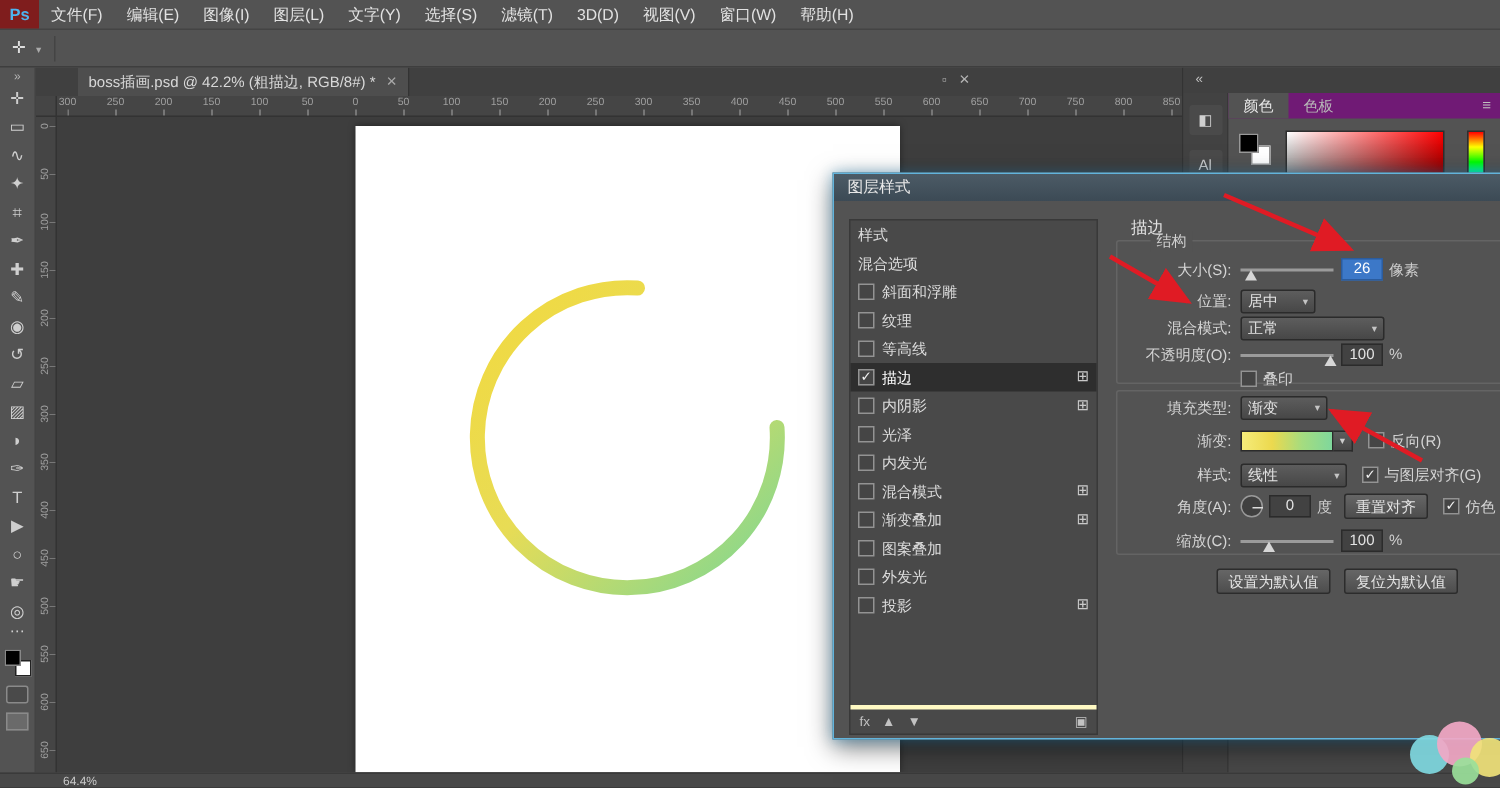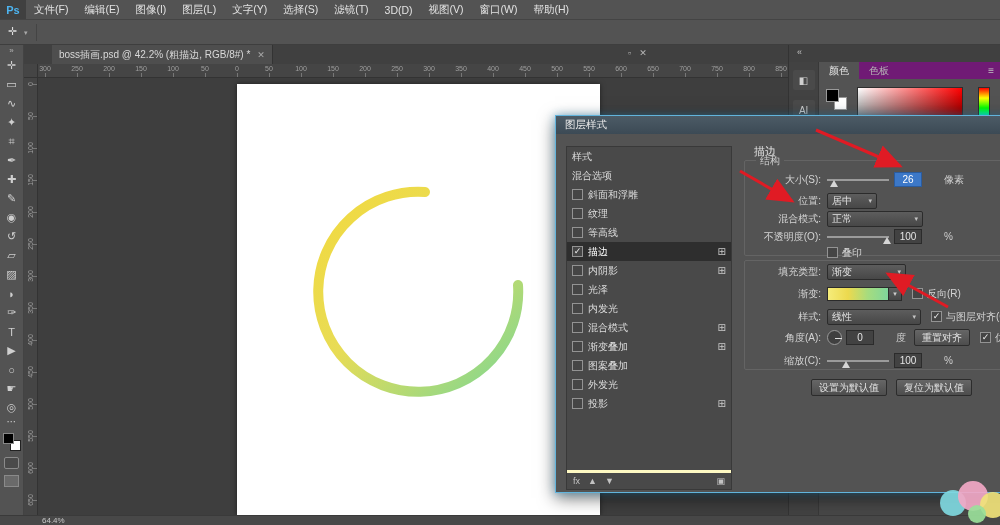--- a/index.html
+++ b/index.html
@@ -1,20 +1,20 @@
 <!DOCTYPE html>
 <html><head>
 <meta charset="utf-8">
 <style>
 *{margin:0;padding:0;box-sizing:border-box}
 html,body{width:1000px;height:525px;overflow:hidden;background:#282828;font-family:"Liberation Sans","DejaVu Sans",sans-serif}
 #app{position:relative;width:1000px;height:525px;background:#535353;font-size:10px;color:#ddd}
 
 #menubar{position:absolute;left:0;top:0;width:1000px;height:20px;background:#535353;border-bottom:1px solid #444;display:flex;align-items:stretch;z-index:4}
-#ps-logo{width:26px;background:#404040;color:#4db4f0;font-weight:bold;font-size:11px;display:flex;align-items:center;justify-content:center}
+#ps-logo{width:26px;background:#7f1d1d;color:#4db4f0;font-weight:bold;font-size:11px;display:flex;align-items:center;justify-content:center}
 #menu-items{display:flex}
 .menu-item{padding:0 8px;display:flex;align-items:center;color:#e2e2e2;font-size:10.5px;white-space:nowrap}
 
 #optionsbar{position:absolute;left:0;top:20px;width:1000px;height:25px;background:#535353;border-bottom:1px solid #3e3e3e;z-index:4}
 #move-opt-icon{position:absolute;left:8px;top:5px;color:#ddd;font-size:11px}
 #opt-chevron{position:absolute;left:24px;top:9px;color:#aaa;font-size:7px}
 #opt-divider{position:absolute;left:36px;top:4px;height:17px;width:1px;background:#444}
 #options-hint{position:absolute;left:0;right:0;top:6px;text-align:center;color:#cfcfcf;font-size:10.5px}
 
 #toolbar{position:absolute;left:0;top:45px;width:24px;height:470px;background:#535353;border-right:1px solid #434343;display:flex;flex-direction:column;align-items:center;z-index:3}
@@ -71,21 +71,21 @@
 .plus{margin-left:auto;color:#c9c9c9;font-size:10px}
 #list-footer{position:absolute;left:0;right:0;bottom:0;height:19px;border-top:3px solid #fef9c3;display:flex;align-items:center;padding:0 6px;gap:8px;color:#c2c2c2;font-size:9px}
 #footer-trash{margin-left:auto}
 .dlg-heading{position:absolute;left:198px;top:28px;color:#e2e2e2;font-size:11px;z-index:3}
 .groupbox{position:absolute;border:1px solid #646464;border-radius:2px;z-index:1}
 .grouplabel{position:absolute;background:#535353;padding:0 4px;color:#d0d0d0;font-size:10px;z-index:2}
 .row{position:absolute;left:185px;width:292px;height:17px;display:flex;align-items:center;z-index:3}
 .lbl{flex:0 0 80px;text-align:right;margin-right:6px;color:#d4d4d4;font-size:10px;white-space:nowrap}
 .slider{position:relative;width:62px;height:2px;background:#9b9b9b;margin-right:5px}
 .thumb{position:absolute;top:1px;width:0;height:0;border-left:4px solid transparent;border-right:4px solid transparent;border-bottom:7px solid #d6d6d6;transform:translateX(-50%)}
-.valbox{width:28px;height:15px;background:#424242;border:1px solid #2b2b2b;color:#e4e4e4;font-size:10px;display:flex;align-items:center;justify-content:center;margin-right:22px}
+.valbox{width:28px;height:15px;background:#424242;border:1px solid #2b2b2b;color:#e4e4e4;font-size:10px;display:flex;align-items:center;justify-content:center;margin-right:4px}
 .valbox.sel{background:#3c78c8;border-color:#2b5c9e;color:#fff}
 .unit{color:#cfcfcf;font-size:10px}
 .dropdown{height:16px;background:linear-gradient(#5d5d5d,#474747);border:1px solid #2b2b2b;border-radius:2px;display:flex;align-items:center;padding:0 4px;gap:4px;color:#e2e2e2;font-size:10px}
 .dd-arrow{margin-left:auto;font-size:7px;color:#c4c4c4}
 .grad-swatch{width:62px;height:14px;border:1px solid #2b2b2b;background:linear-gradient(90deg,#f5ec7a,#ecd94e,#a5dc7f,#7fd79c)}
 .grad-dd{width:13px;height:14px;border:1px solid #2b2b2b;border-left:0;background:linear-gradient(#5d5d5d,#474747);display:flex;align-items:center;justify-content:center;font-size:7px;color:#ccc}
 .chk-wrap{display:flex;align-items:center;gap:4px;color:#d4d4d4}
 .dial{width:15px;height:15px;border-radius:50%;border:1px solid #9a9a9a;background:#404040;position:relative;margin-right:4px}
 .dial::after{content:"";position:absolute;left:50%;top:50%;width:7px;height:1px;background:#ddd}
 .ps-btn{height:17px;padding:0 7px;background:linear-gradient(#666,#4d4d4d);border:1px solid #2c2c2c;border-radius:2px;color:#e3e3e3;font-size:10px;display:flex;align-items:center;white-space:nowrap}
@@ -369,21 +369,21 @@
         <span>fx</span>
         <span>▲</span>
         <span>▼</span>
         <span id="footer-trash">▣</span>
       </div>
     </div>
 
     <div class="dlg-heading">描边</div>
 
     <div class="groupbox" style="left:188px;top:44px;width:286px;height:96px"></div>
-    <div class="grouplabel" style="left:200px;top:38px">结构</div>
+    <div class="grouplabel" style="left:211px;top:38px">结构</div>
     <div class="groupbox" style="left:188px;top:144px;width:286px;height:110px"></div>
 
     <div class="row" style="top:55px">
       <span class="lbl">大小(S):</span>
       <span class="slider">
           <i class="thumb" style="left:12%"></i>
         </span>
       <span class="valbox sel">26</span>
       <span class="unit">像素</span>
     </div>
@@ -418,41 +418,41 @@
       <span class="chk-wrap">
         <span class="cbx">
             <i></i>
           </span>
         <span>叠印</span>
       </span>
     </div>
 
     <div class="row" style="top:147px">
       <span class="lbl">填充类型:</span>
-      <div class="dropdown" style="width:79px">
+      <div class="dropdown" style="width:58px">
         <span>渐变</span>
         <span class="dd-arrow">▾</span>
       </div>
     </div>
 
     <div class="row" style="top:169px">
       <span class="lbl">渐变:</span>
       <span class="grad-swatch"></span>
       <span class="grad-dd">▾</span>
       <span class="chk-wrap ml10">
         <span class="cbx">
             <i></i>
           </span>
         <span>反向(R)</span>
       </span>
     </div>
 
     <div class="row" style="top:192px">
       <span class="lbl">样式:</span>
-      <div class="dropdown" style="width:94px">
+      <div class="dropdown" style="width:71px">
         <span>线性</span>
         <span class="dd-arrow">▾</span>
       </div>
       <span class="chk-wrap ml10">
         <span class="cbx">
             <i>✓</i>
           </span>
         <span>与图层对齐(G)</span>
       </span>
     </div>

